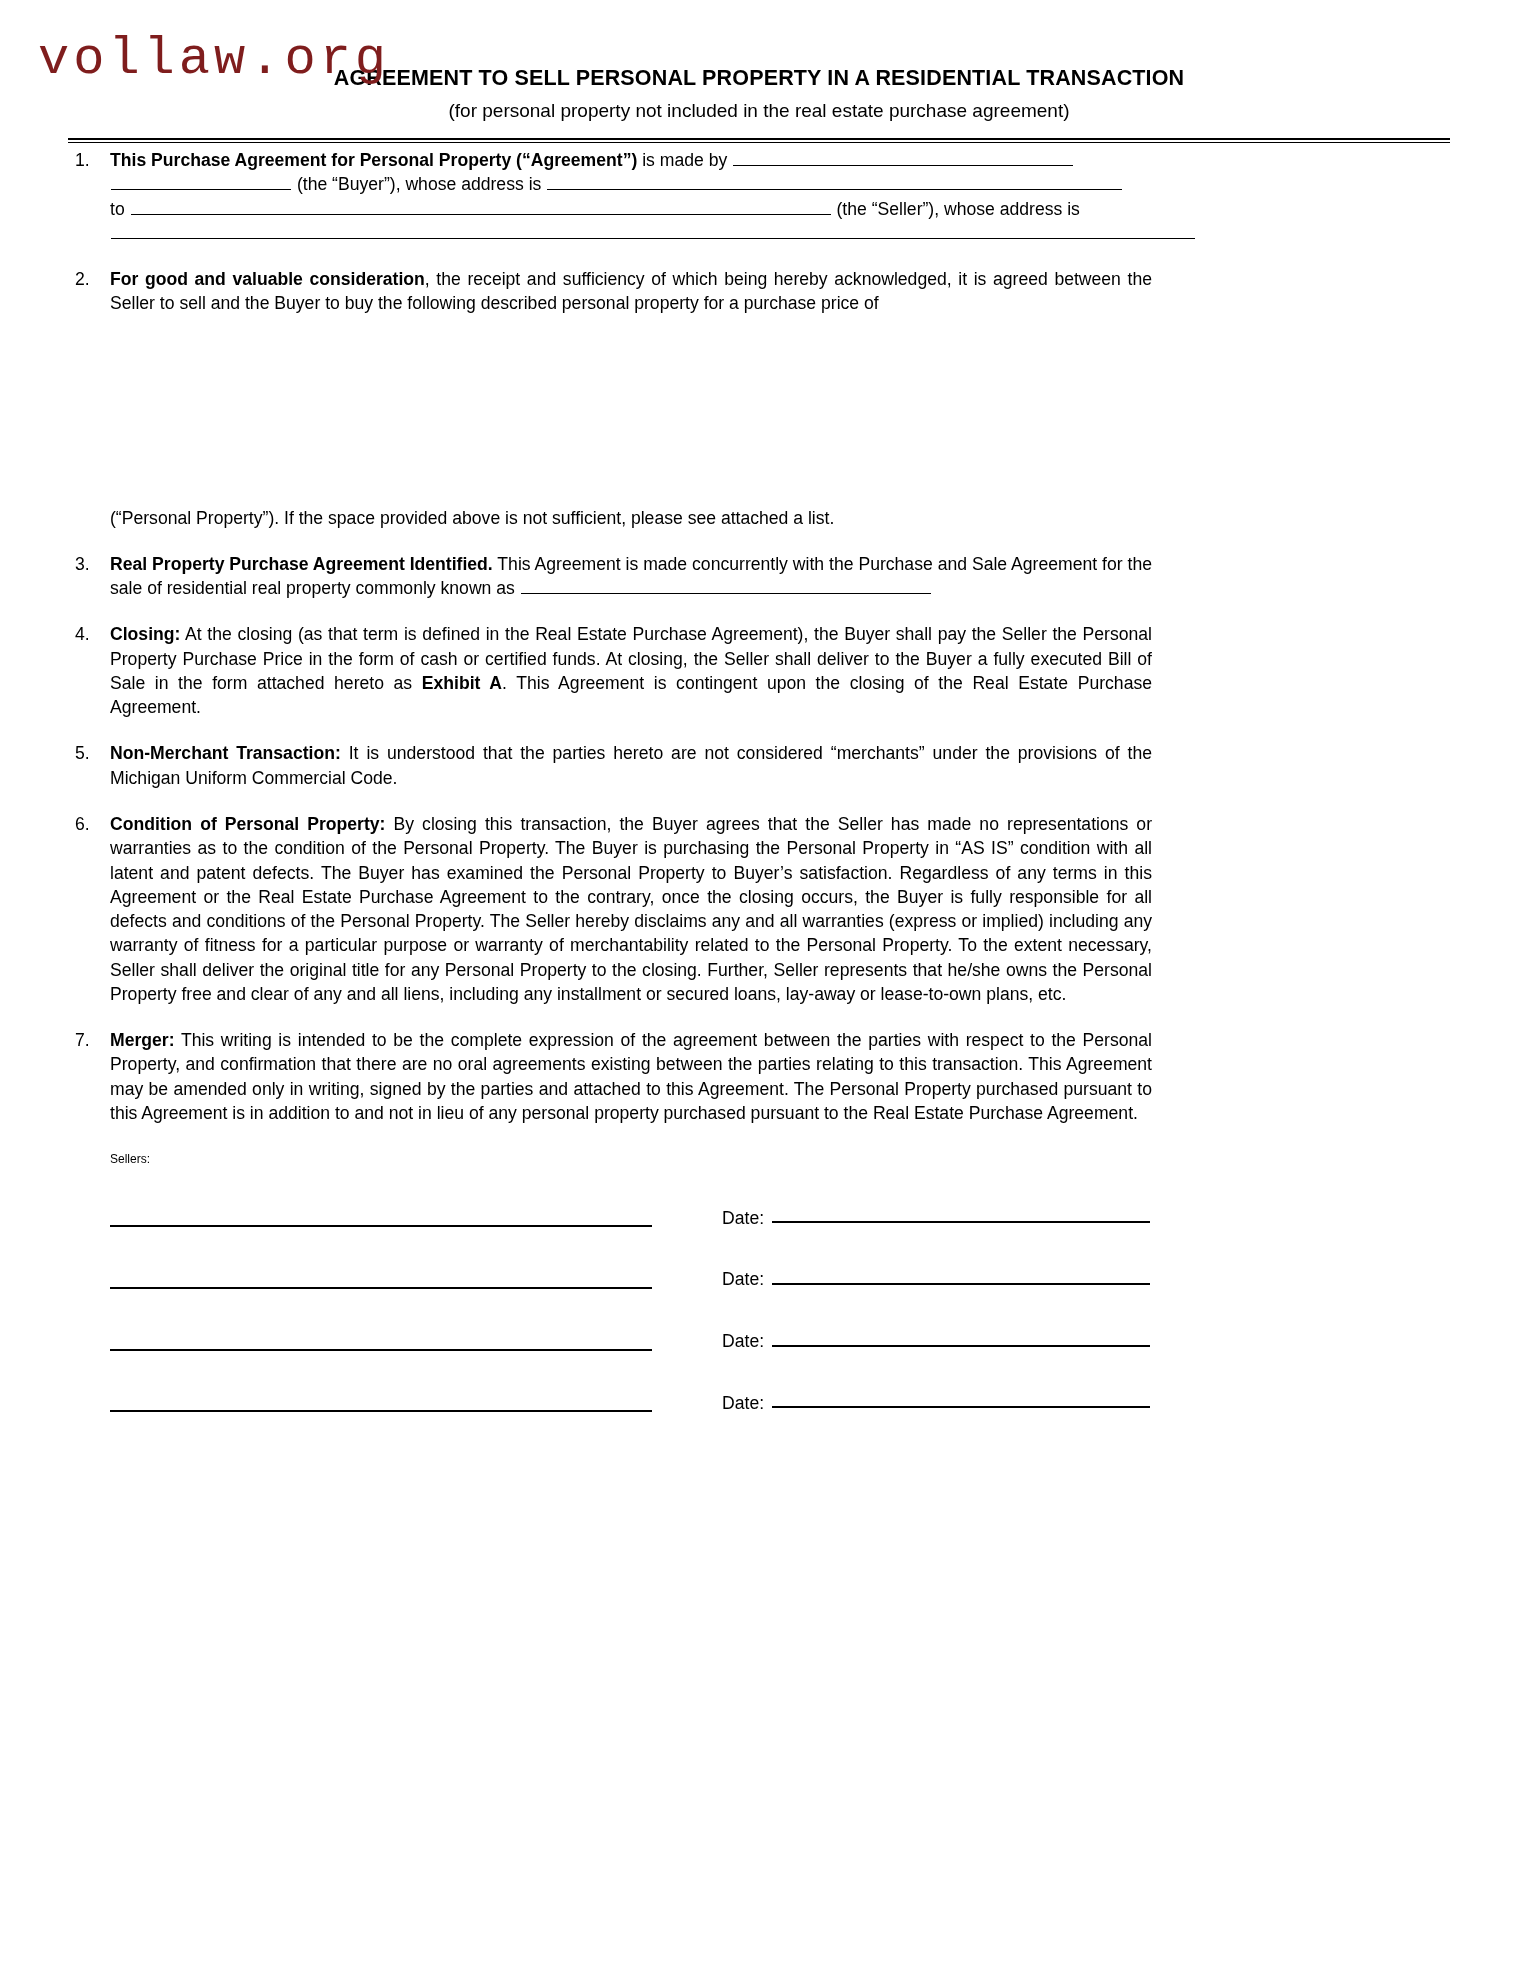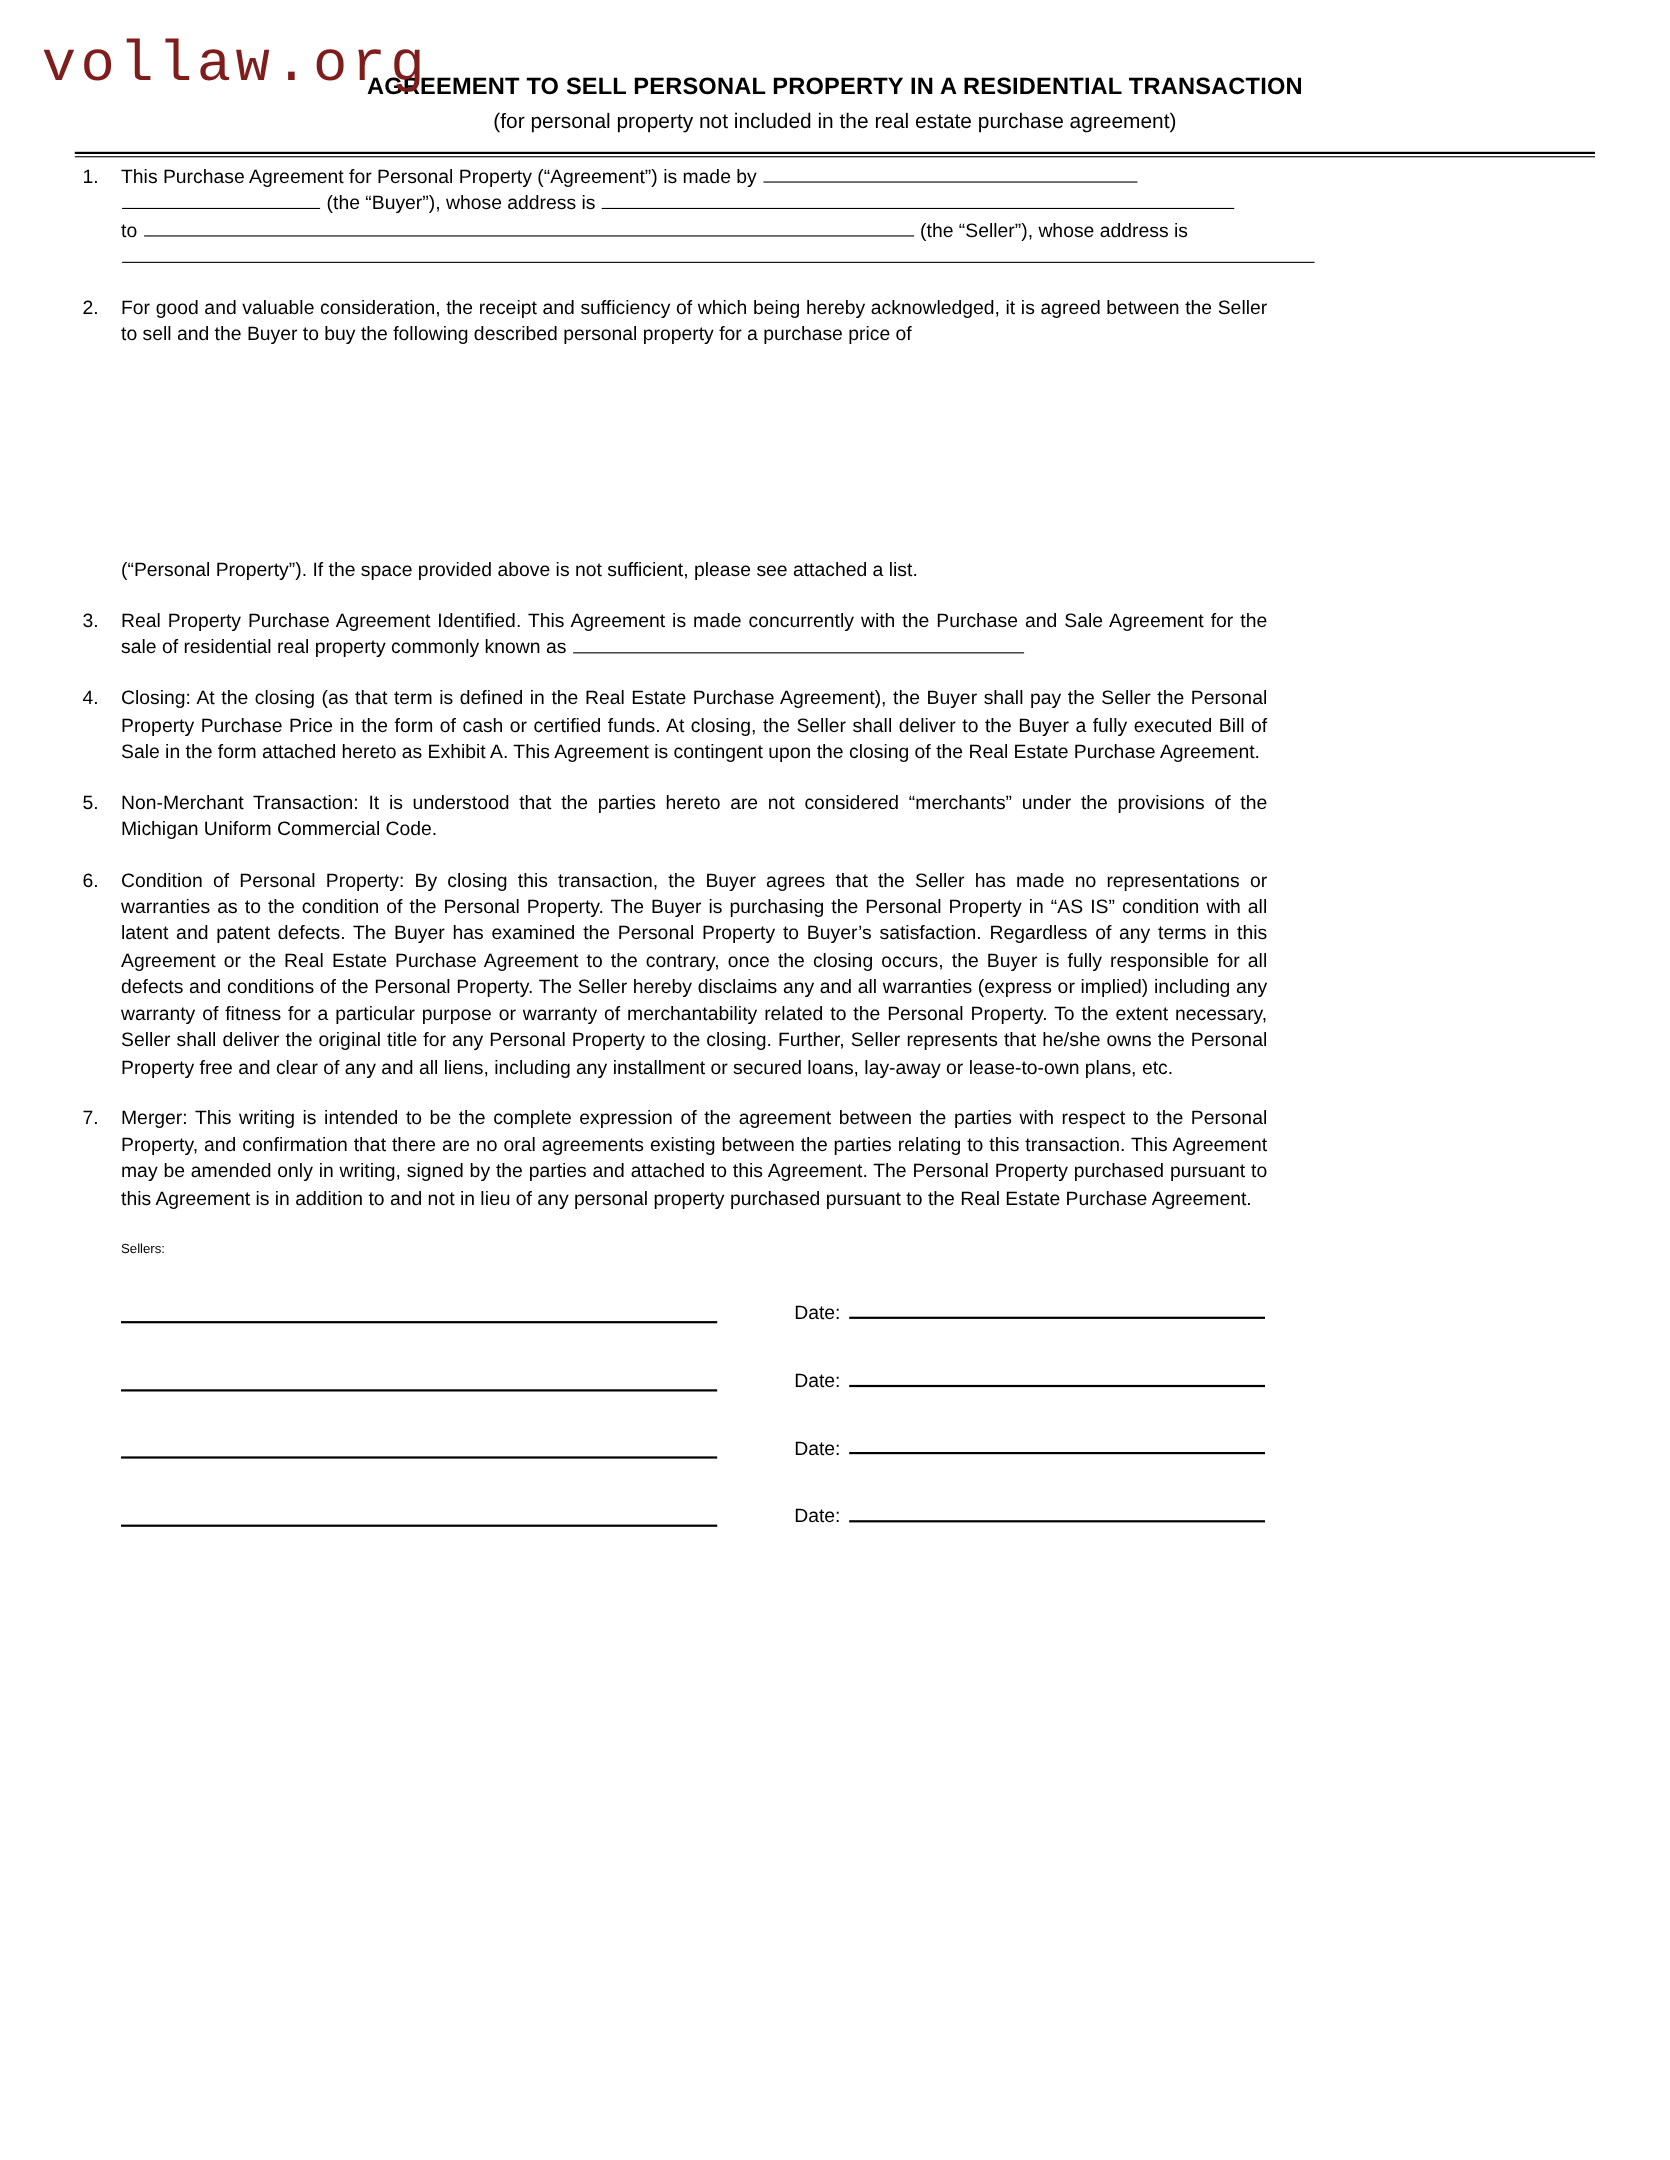--- a/index.html
+++ b/index.html
@@ -92,21 +92,21 @@
     padding-left: 7px;
     box-sizing: border-box;
   }
   .clause-body {
     flex: 1 1 auto;
     text-align: justify;
     text-justify: inter-word;
   }
   .clause-body.nojust { text-align: left; }
 
-  b, .b { font-weight: normal; }
+  b, .b { font-weight: bold; }
 
   
   .fill {
     display: inline-block;
     border-bottom: 1.6px solid #000;
     vertical-align: baseline;
     height: 0.95em;
     margin: 0 1px;
   }
   .fill.w340 { width: 340px; }

